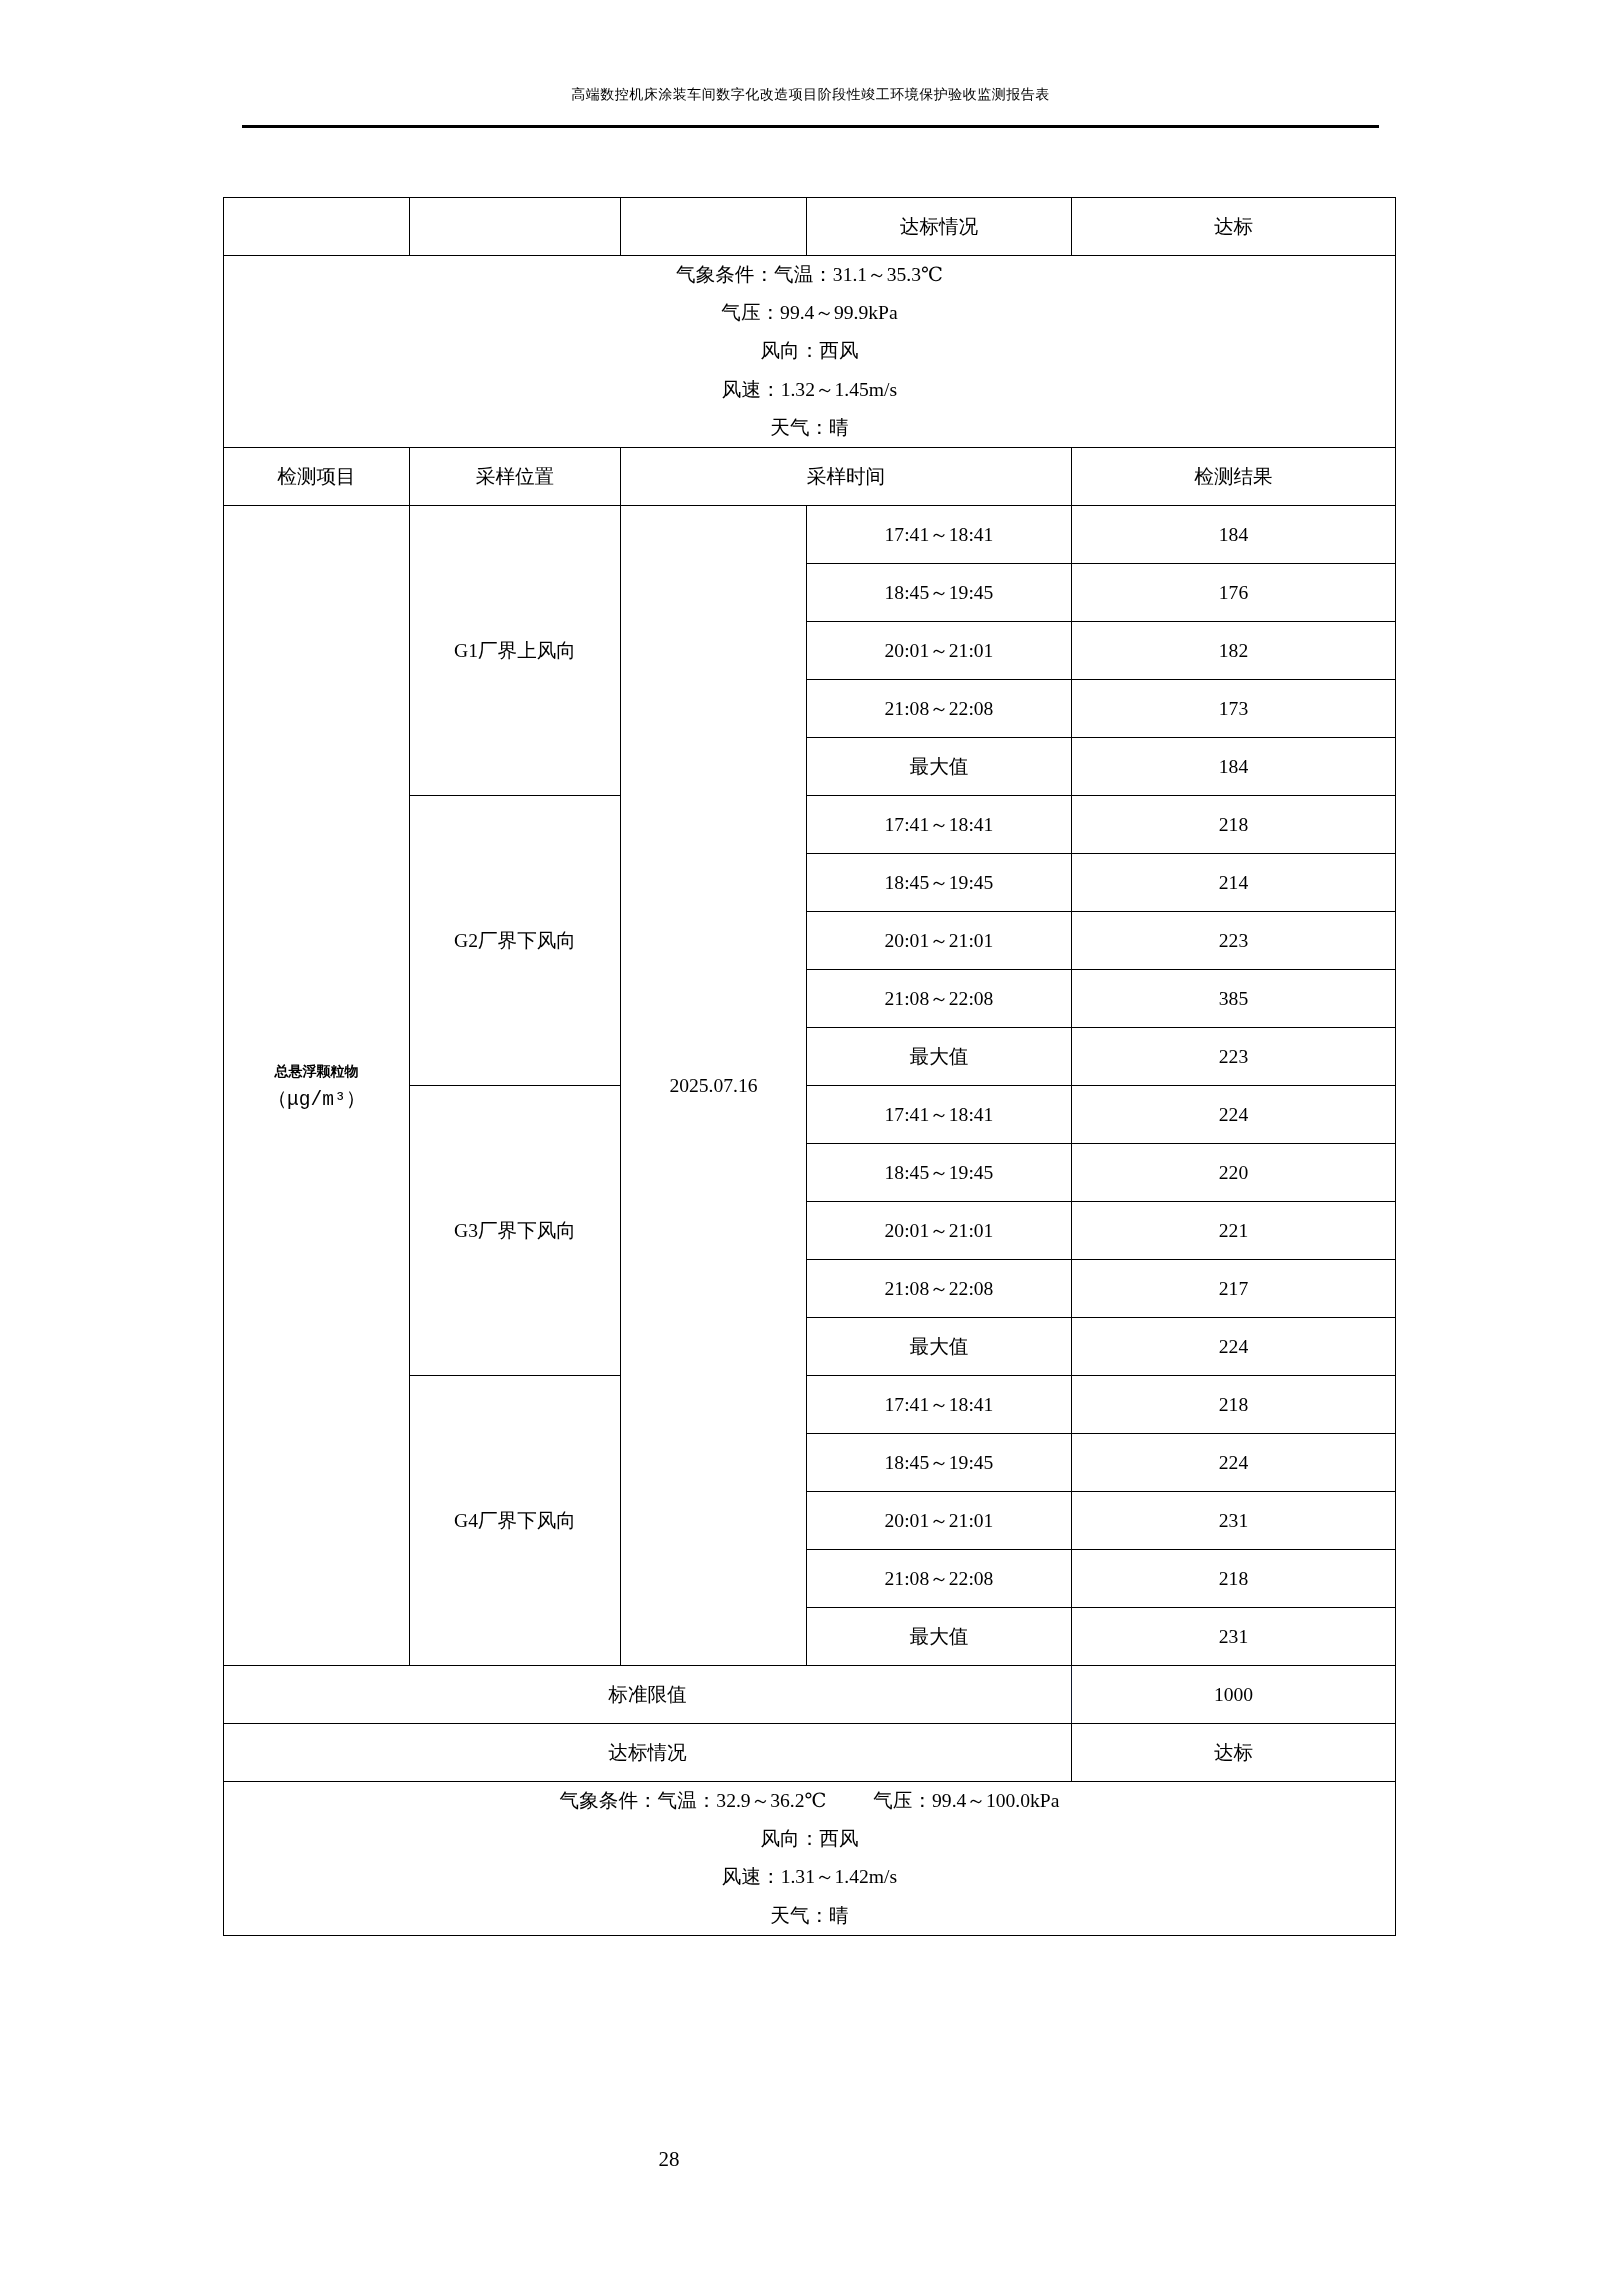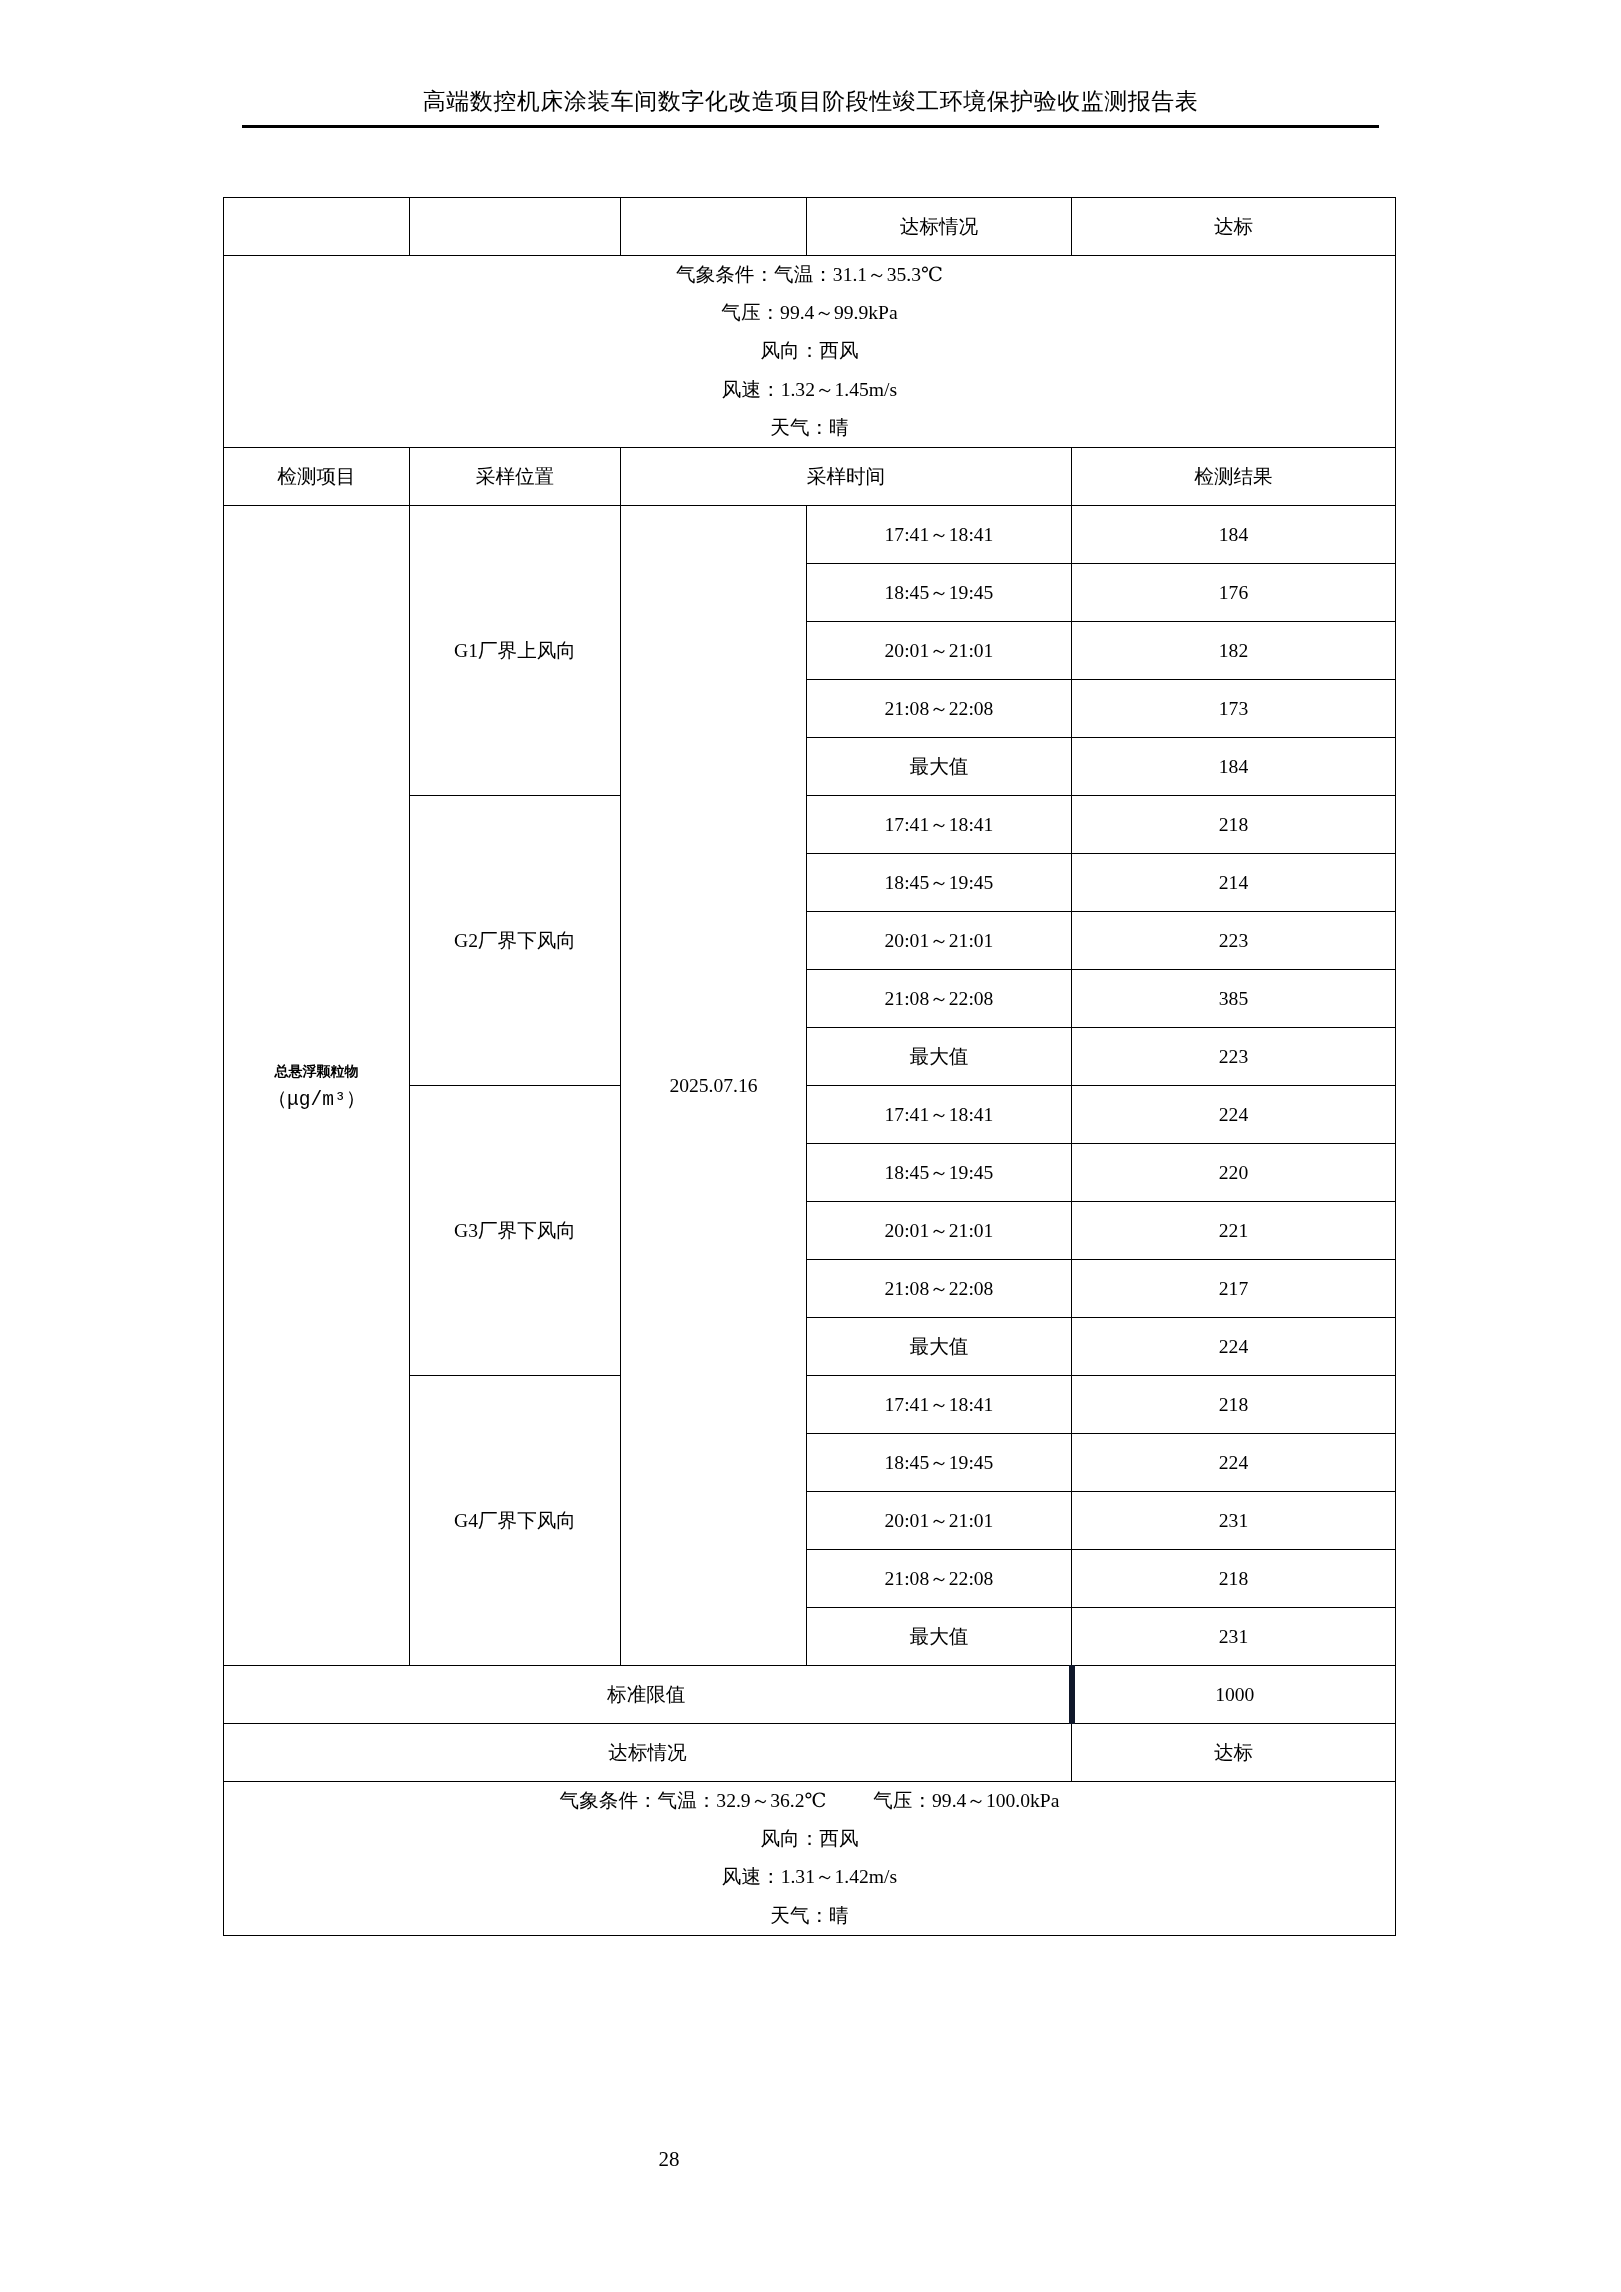--- a/index.html
+++ b/index.html
@@ -20,21 +20,21 @@
     position: relative;
     box-sizing: border-box;
     padding: 0;
   }
   .header {
     position: absolute;
     top: 86px;
     left: 0;
     width: 1621px;
     text-align: center;
-    font-size: 23px;
+    font-size: 14px;
     letter-spacing: 0.5px;
   }
   .header-rule {
     position: absolute;
     top: 125px;
     left: 242px;
     width: 1137px;
     height: 2.9px;
     background: #000;
   }
@@ -216,21 +216,21 @@
         <tr>
           <td>21:08～22:08</td>
           <td>218</td>
         </tr>
         <tr>
           <td>最大值</td>
           <td>231</td>
         </tr>
 
         <tr>
-          <td colspan="4" style="border-right:6px solid #0f172a;">
+          <td colspan="4" style="border-right:1px solid #0f172a;">
             <span>标准限值</span>
           </td>
           <td>1000</td>
         </tr>
 
         <tr>
           <td colspan="4">
             <span>达标情况</span>
           </td>
           <td>达标</td>

